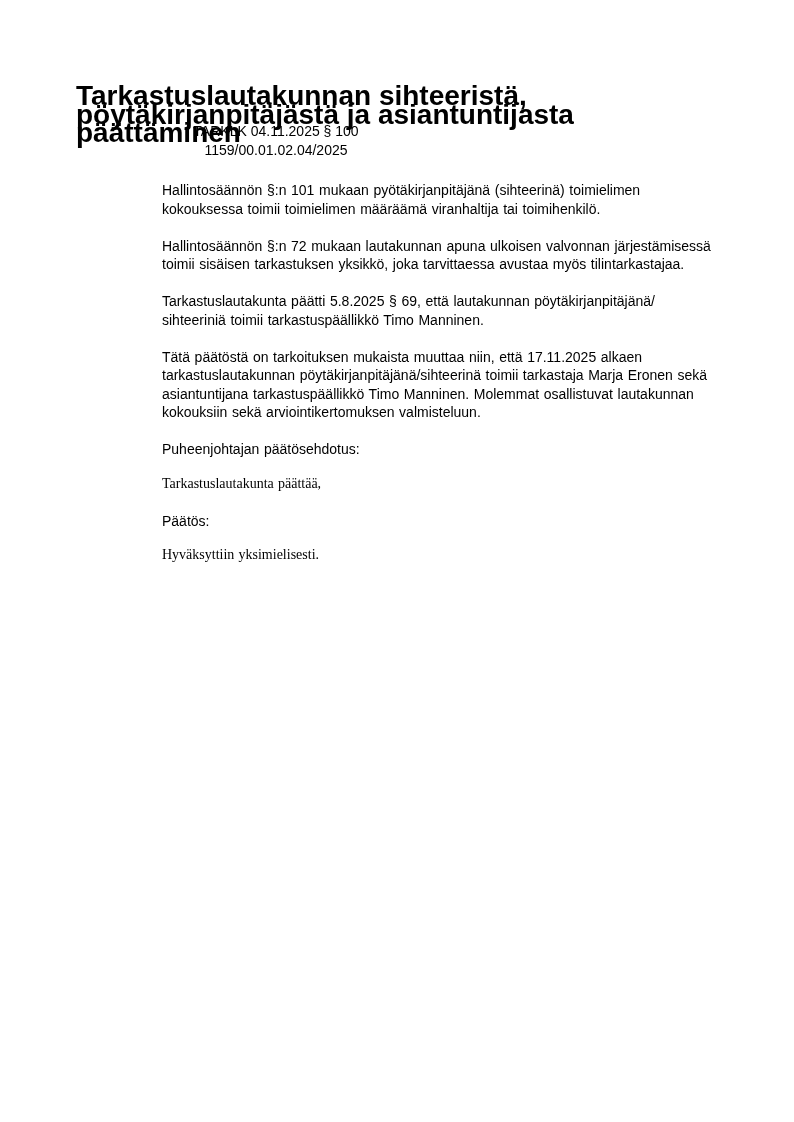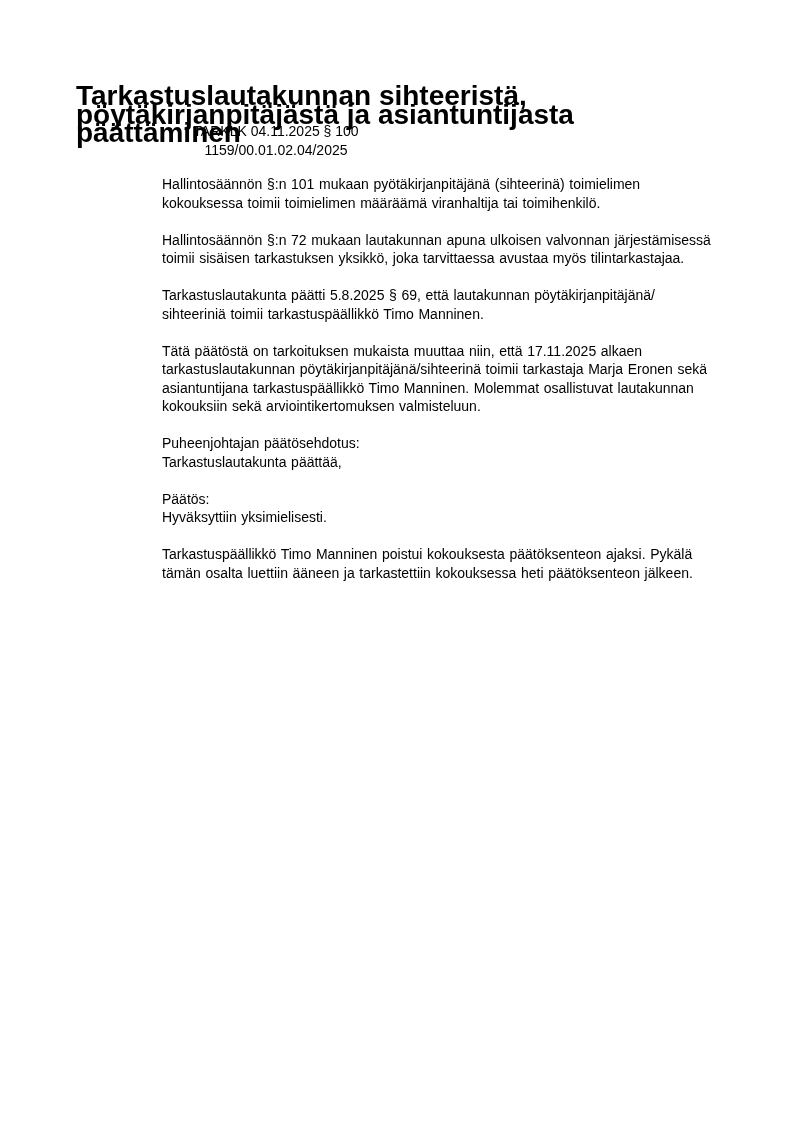--- a/index.html
+++ b/index.html
@@ -28,30 +28,30 @@
     position: absolute;
     left: 76px;
     top: 122px;
     width: 400px;
     text-align: center;
   }
   .doc-meta div { white-space: pre-line; }
   .doc-body {
     position: absolute;
     left: 162px;
-    top: 175px;
+    top: 181px;
     width: 620px;
   }
   .para {
     white-space: pre-line;
     margin-top: 18.5px;
     word-spacing: 0.05em;
   }
   .para:first-child { margin-top: 0; }
-  .para.tight { margin-top: 0; }
+  .para.tight { margin-top: 16px; font-family: Liberation Serif, serif; }
   .bold { font-weight: normal; }
 </style>
 </head>
 <body>
 
 <div class="page">
 
   <h1 class="doc-title">Tarkastuslautakunnan sihteeristä, pöytäkirjanpitäjästä ja asiantuntijasta päättäminen</h1>
 
   <div class="doc-meta">
@@ -77,18 +77,16 @@
 
     <p class="para bold">Puheenjohtajan päätösehdotus:</p>
 
     <p class="para tight">Tarkastuslautakunta päättää,</p>
 
 
     <p class="para bold">Päätös:</p>
 
     <p class="para tight">Hyväksyttiin yksimielisesti.</p>
 
-    <p class="para">Tarkastuspäällikkö Timo Manninen poistui kokouksesta päätöksenteon ajaksi. Pykälä
-tämän osalta luettiin ääneen ja tarkastettiin kokouksessa heti päätöksenteon jälkeen.</p>
 
   </div>
 
 </div>
 
 </body></html>

